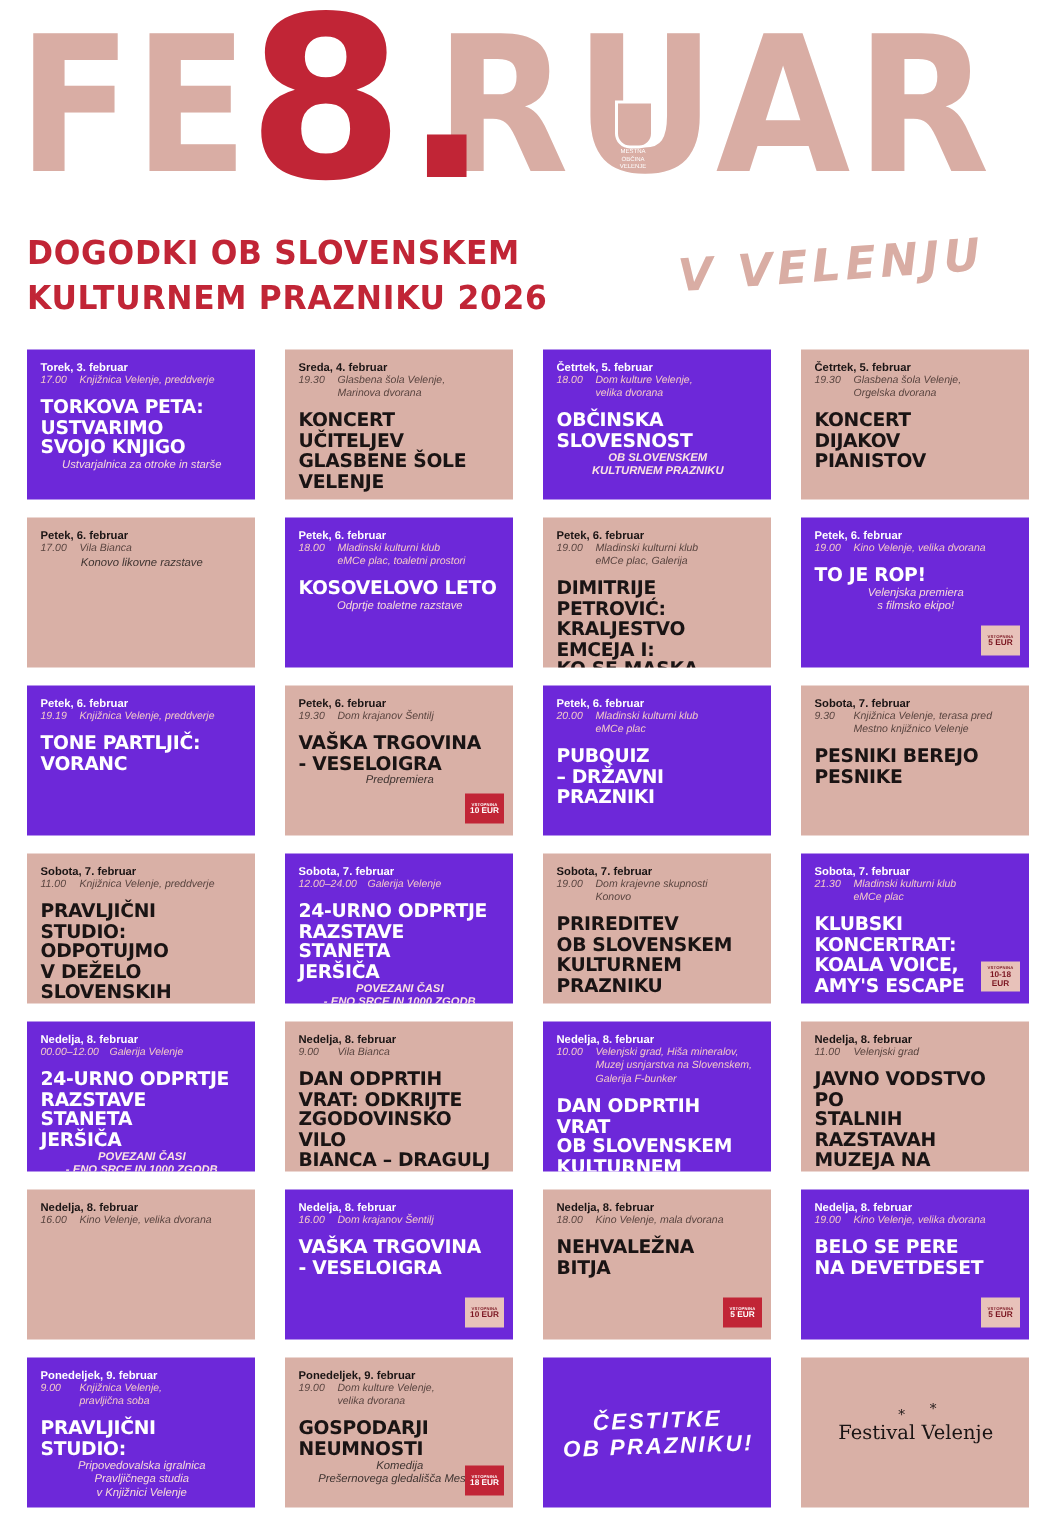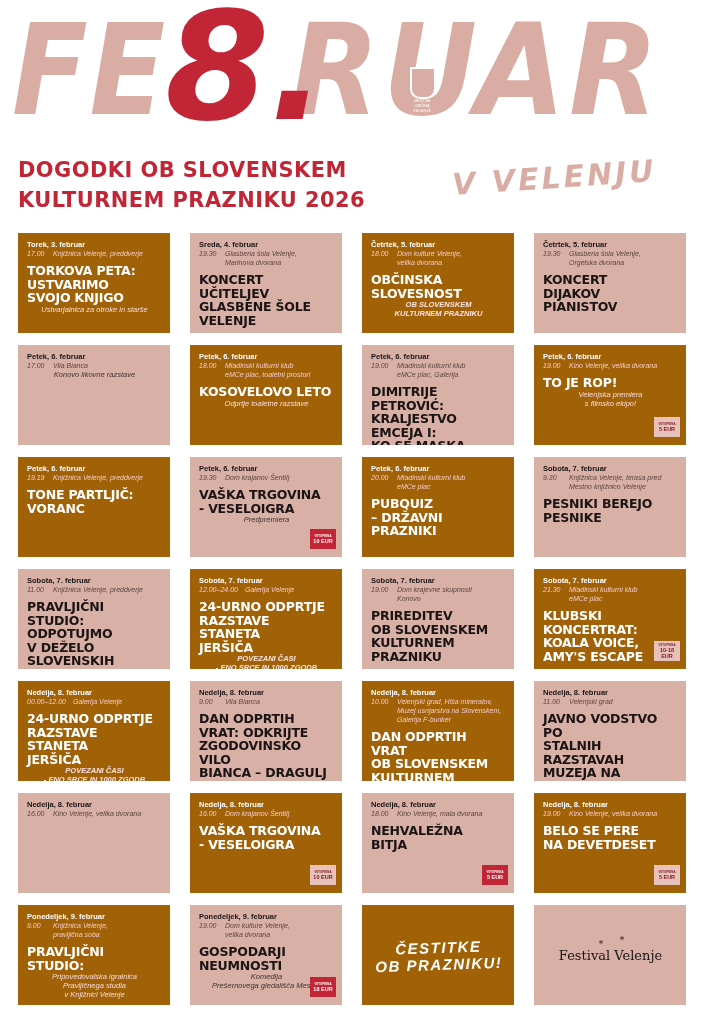--- a/index.html
+++ b/index.html
@@ -1,36 +1,36 @@
 <!DOCTYPE html>
 <html><head>
 <meta charset="utf-8">
 <style>
   html, body { margin:0; padding:0; }
   body { width:706px; height:1024px; background:#ffffff; position:relative; overflow:hidden;
          font-family:"Liberation Sans", "DejaVu Sans", sans-serif; }
-  .hero { position:absolute; left:0; top:0; width:564px; height:150px;font-style:italic; }
+  .hero { position:absolute; left:0; top:0; width:564px; height:150px; }
   .hero-fe { position:absolute; left:12px; top:8px; font-size:126px; line-height:126px; font-weight:700;
              color:#d9ada4; letter-spacing:2px; font-family:"DejaVu Sans", sans-serif; transform:scaleX(0.88); transform-origin:left top; }
   .hero-8 { position:absolute; left:165px; top:-8px; font-size:150px; line-height:150px; font-weight:700;
             color:#c12536; font-family:"DejaVu Sans", sans-serif; }
   .hero-ruar { position:absolute; left:290px; top:8px; font-size:126px; line-height:126px; font-weight:700;
                color:#d9ada4; letter-spacing:4px; font-family:"DejaVu Sans", sans-serif; transform:scaleX(0.92); transform-origin:left top; }
   .crest { position:absolute; left:410px; top:67px; width:22px; height:28px; border:2px solid #fff; border-radius:0 0 10px 10px; background:#d9ada4; }
   .crest-text { position:absolute; left:406px; top:98px; width:32px; text-align:center; font-size:4px; color:#fff; }
   .sub1, .sub2 { position:absolute; left:18px; font-size:22px; font-weight:700; color:#c12536; letter-spacing:0.5px; font-family:"DejaVu Sans", sans-serif; transform:scaleX(0.95); transform-origin:left top;}
   .sub1 { top:157px; }
   .sub2 { top:187px; }
   .city { position:absolute; left:452px; top:160px; font-size:30px; font-style:italic; font-weight:700; color:#d9ada4; letter-spacing:3px; transform:rotate(-4deg); font-family:"DejaVu Sans", sans-serif; }
 
   .grid { position:absolute; left:18px; top:233px; display:grid;
           grid-template-columns:repeat(4, 152px); column-gap:20px;
           grid-template-rows:repeat(7, 100px); row-gap:12px; }
   .card { position:relative; box-sizing:border-box; padding:7px 8px 6px 9px; overflow:hidden; }
-  .card.red { background:#a16207; color:#ffffff; }
+  .card.red { background:#6d28d9; color:#ffffff; }
   .card.pink { background:#d9b0a6; color:#1a1414; }
   .day { font-size:7.5px; font-weight:700; line-height:9px; }
   .meta { font-size:7px; font-style:italic; line-height:9px; display:flex; }
   .card.red .meta { color:#f3c9c9; }
   .card.pink .meta { color:#5a4540; }
   .meta .time { width:26px; flex-shrink:0; }
   .meta .place { white-space:pre-line; }
   .title { font-size:12.5px; font-weight:900; line-height:13.5px; margin-top:6px; text-transform:uppercase; white-space:pre-line; font-family:"DejaVu Sans", sans-serif; letter-spacing:-0.2px; }
   .subtitle { font-size:7.5px; font-style:italic; line-height:9px; white-space:pre-line;text-align:center; }
   .subtitle.bold { font-weight:700; text-transform:uppercase; font-size:7.5px; }

